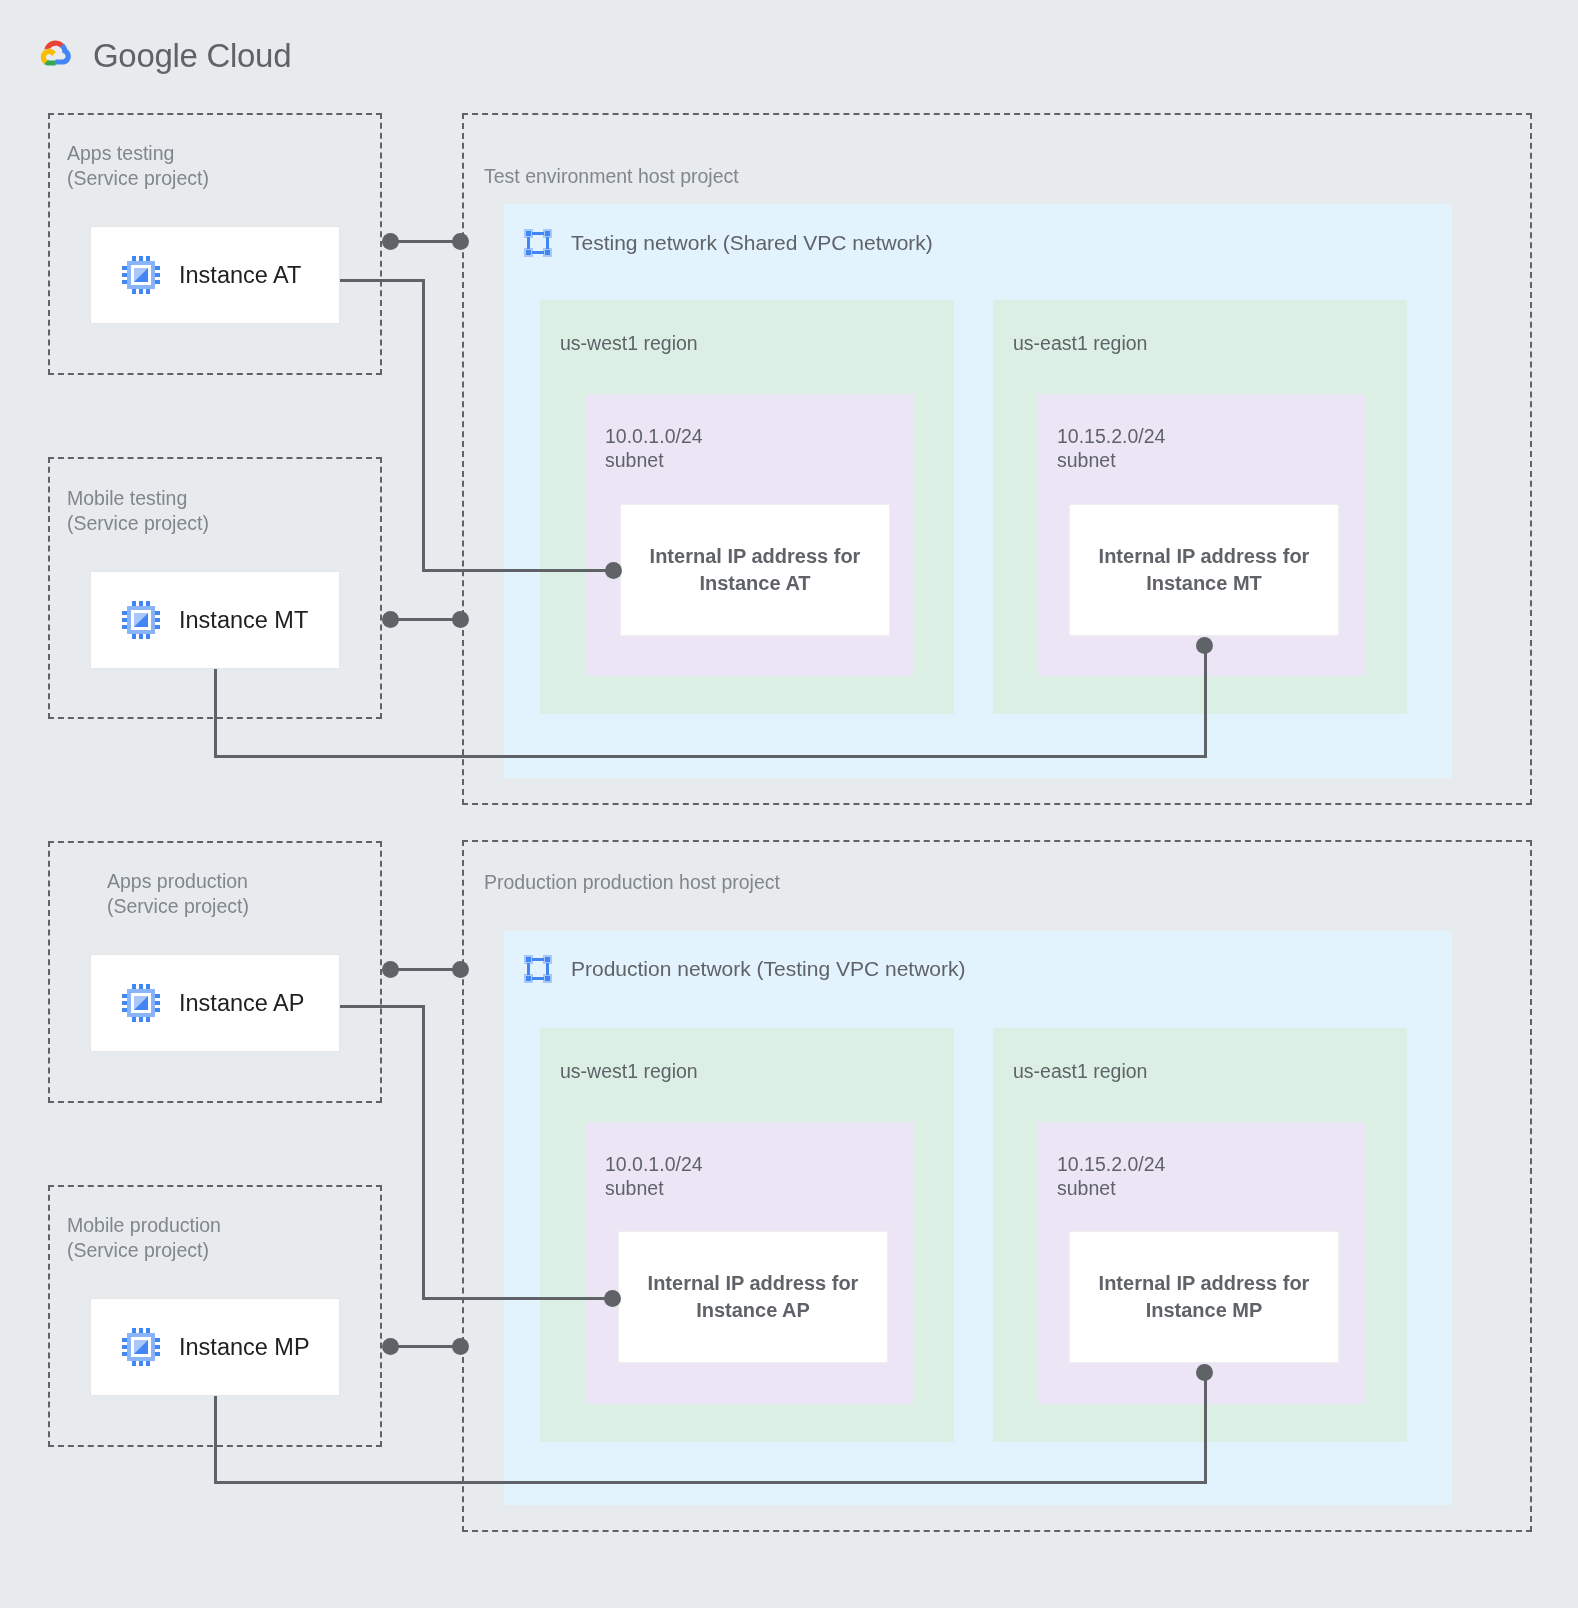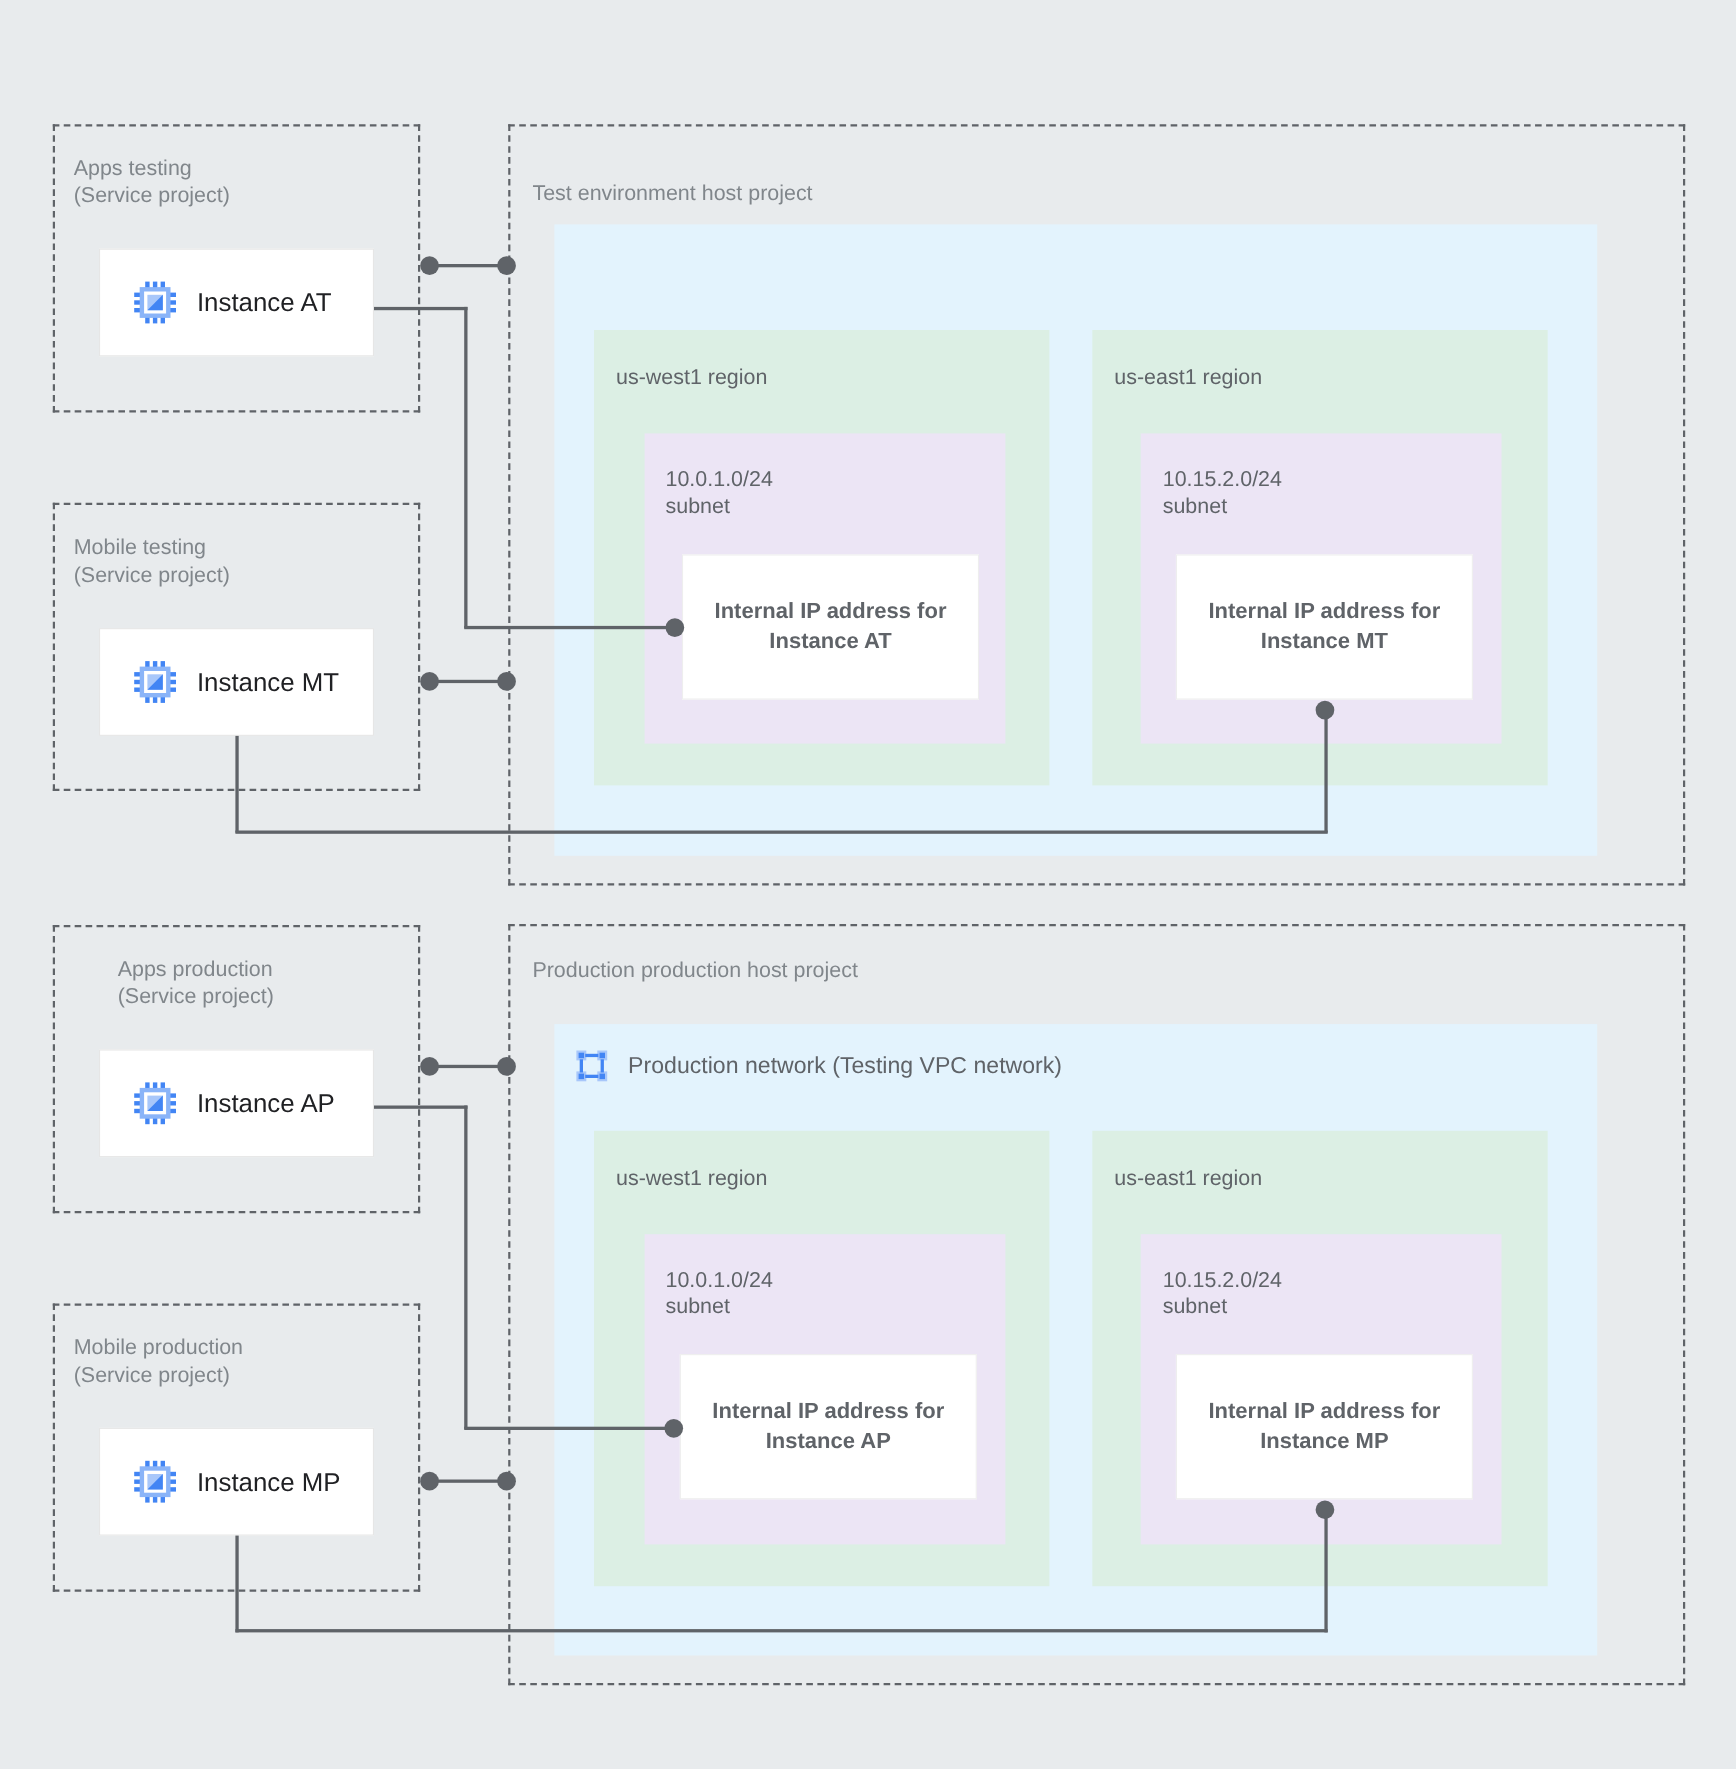--- a/index.html
+++ b/index.html
@@ -83,20 +83,34 @@
   .conn-dot {
     position: absolute; width: 17px; height: 17px;
     border-radius: 50%; background: #5f6368;
   }
 </style>
 </head>
 <body>
 
 <div id="stage">
 
+  <div class="logo-wrap">
+    <div class="logo-mark">
+      <svg width="46" height="46" viewBox="0 0 46 46">
+        <path d="M27.5 14.2l2.6-2.6.2-1.1c-4.8-4.3-12.4-3.8-16.6 1.1-1.2 1.4-2 3.1-2.5 4.8l.9-.1 5.2-.9.4-.4c2.3-2.5 6.2-2.9 8.9-.8h.9z" fill="#ea4335"></path>
+        <path d="M34.3 16.4c-.6-2.2-1.8-4.2-3.5-5.8l-3.7 3.7c1.5 1.2 2.4 3.1 2.3 5.1v.6c1.8 0 3.2 1.5 3.2 3.2s-1.4 3.2-3.2 3.2h-6.5l-.6.7v3.9l.6.6h6.5c4.7 0 8.4-3.8 8.4-8.4 0-2.8-1.4-5.4-3.5-6.8z" fill="#4285f4"></path>
+        <path d="M16.2 32.6h6.5v-5.2h-6.5c-.5 0-.9-.1-1.3-.3l-.9.3-2.6 2.6-.2.9c1.4 1.1 3.2 1.7 5 1.7z" fill="#34a853"></path>
+        <path d="M16.2 15.8c-4.7 0-8.4 3.8-8.4 8.4 0 2.6 1.2 5.1 3.3 6.7l3.8-3.8c-1.6-.7-2.3-2.6-1.6-4.2.7-1.6 2.6-2.3 4.2-1.6.7.3 1.3.9 1.6 1.6l3.8-3.8c-1.6-2.1-4.1-3.3-6.7-3.3z" fill="#fbbc04"></path>
+      </svg>
+    </div>
+    <div class="logo-text">
+      <span class="lt-bold">Google</span>
+      <span class="lt-light">Cloud</span>
+    </div>
+  </div>
 
   <div class="dashed-box" style="left:48px; top:113px; width:334px; height:262px;"></div>
   <div class="proj-label" style="left:67px; top:141px;">Apps testing
 (Service project)</div>
 
   <div class="instance-card" style="left:90px; top:226px; width:250px; height:98px;">
     <span class="chip-icon">
       <svg width="40" height="40" viewBox="0 0 40 40">
         <g fill="#4285f4">
           <rect x="11" y="1" width="4" height="6"></rect>
@@ -148,20 +162,39 @@
         <path d="M13 27 L27 13 L27 27 Z" fill="#4285f4"></path>
       </svg>
     </span>
     <span class="instance-label">Instance MT</span>
   </div>
 
   <div class="dashed-box" style="left:462px; top:113px; width:1070px; height:692px;"></div>
   <div class="proj-label" style="left:484px; top:144px;margin-top:20px;">Test environment host project</div>
 
   <div class="vpc-panel" style="left:504px; top:204px; width:948px; height:574px;"></div>
+  <div class="vpc-head" style="left:521px; top:226px;">
+    <span class="vpc-icon">
+      <svg width="34" height="34" viewBox="0 0 34 34">
+        <rect x="3" y="3" width="9" height="9" fill="#a8c7fa"></rect>
+        <rect x="22" y="3" width="9" height="9" fill="#a8c7fa"></rect>
+        <rect x="3" y="22" width="9" height="9" fill="#a8c7fa"></rect>
+        <rect x="22" y="22" width="9" height="9" fill="#a8c7fa"></rect>
+        <rect x="5" y="5" width="5" height="5" fill="#4285f4"></rect>
+        <rect x="24" y="5" width="5" height="5" fill="#4285f4"></rect>
+        <rect x="5" y="24" width="5" height="5" fill="#4285f4"></rect>
+        <rect x="24" y="24" width="5" height="5" fill="#4285f4"></rect>
+        <rect x="11" y="6" width="12" height="3" fill="#4285f4"></rect>
+        <rect x="11" y="25" width="12" height="3" fill="#4285f4"></rect>
+        <rect x="6" y="11" width="3" height="12" fill="#4285f4"></rect>
+        <rect x="25" y="11" width="3" height="12" fill="#4285f4"></rect>
+      </svg>
+    </span>
+    <span class="vpc-title">Testing network (Shared VPC network)</span>
+  </div>
 
   <div class="region-box" style="left:540px; top:300px; width:414px; height:414px;"></div>
   <div class="region-label" style="left:560px; top:332px;">us-west1 region</div>
 
   <div class="subnet-box" style="left:586px; top:394px; width:328px; height:282px;"></div>
   <div class="subnet-label" style="left:605px; top:424px;">10.0.1.0/24
 subnet</div>
 
   <div class="ip-card" style="left:620px; top:504px; width:270px; height:132px;">
     <span class="ip-text">Internal IP address for

